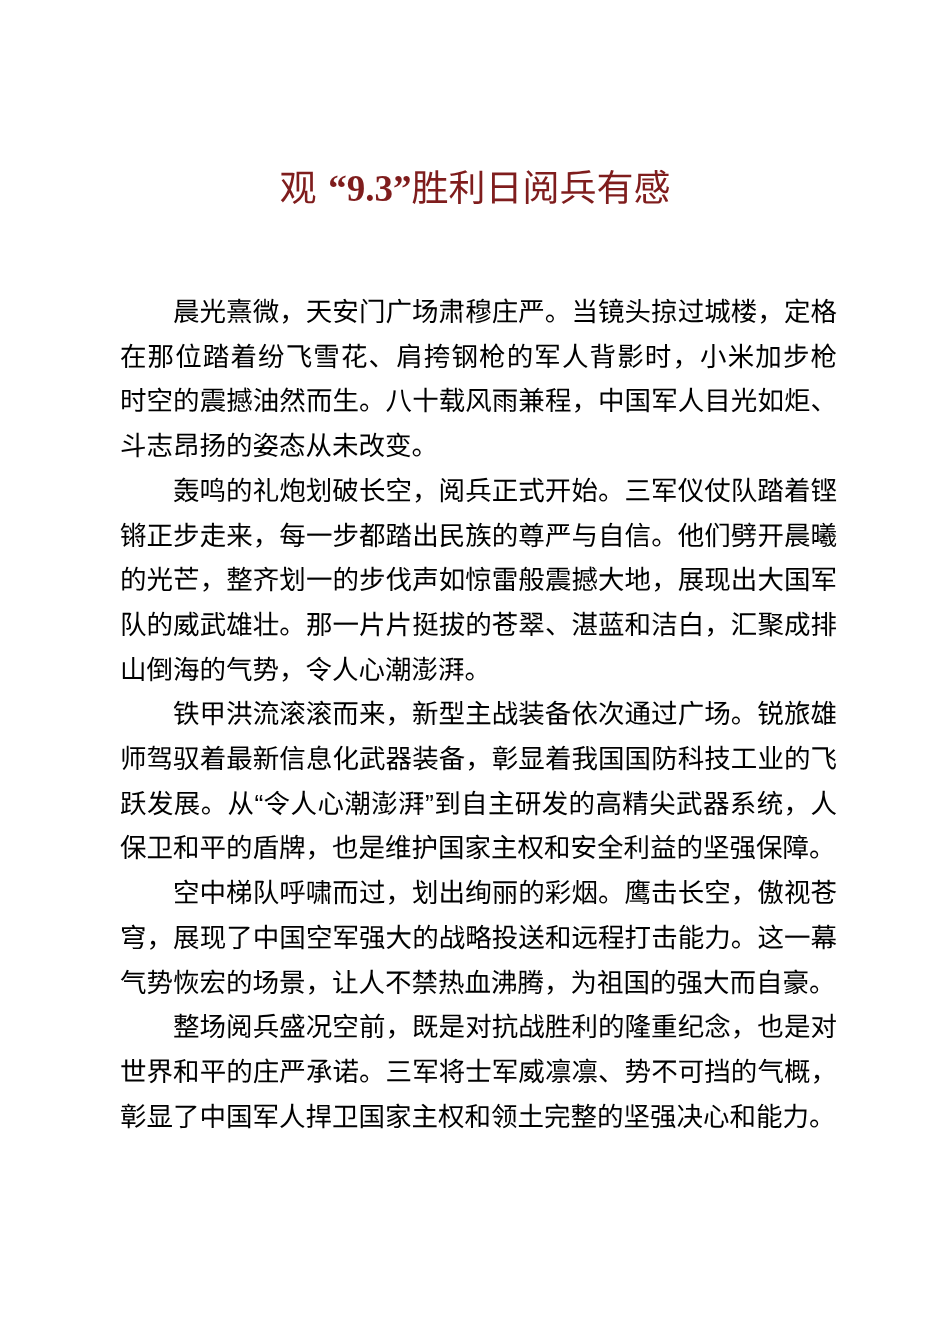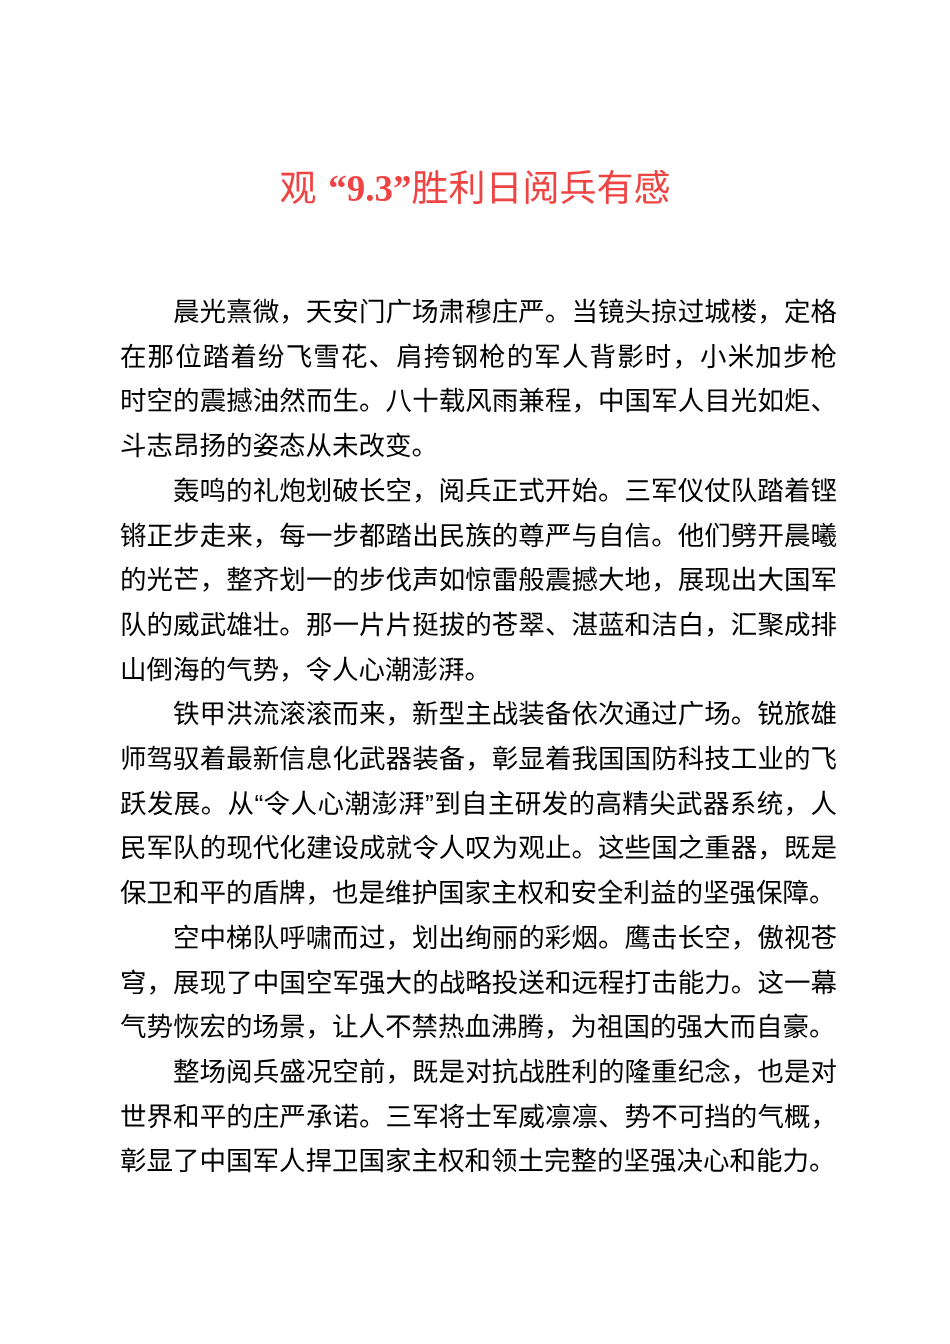--- a/index.html
+++ b/index.html
@@ -18,21 +18,21 @@
     width: 950px;
     height: 1344px;
     background: #ffffff;
   }
   .doc-title {
     padding-top: 164px;
     text-align: center;
     font-size: 37px;
     line-height: 50px;
     font-weight: 500;
-    color: #ef4444;
+    color: #7f1d1d;
     white-space: nowrap;
   }
   .title-prefix {
     margin-right: 0.32em;
   }
   .title-quoted {
     font-family: "Liberation Serif", serif;
     font-weight: 600;
   }
   .doc-body {
@@ -80,21 +80,20 @@
         <div class="line first just">轰鸣的礼炮划破长空，阅兵正式开始。三军仪仗队踏着铿</div>
         <div class="line just">锵正步走来，每一步都踏出民族的尊严与自信。他们劈开晨曦</div>
         <div class="line just">的光芒，整齐划一的步伐声如惊雷般震撼大地，展现出大国军</div>
         <div class="line just">队的威武雄壮。那一片片挺拔的苍翠、湛蓝和洁白，汇聚成排</div>
         <div class="line">山倒海的气势，令人心潮澎湃。</div>
       </div>
       <div class="paragraph">
         <div class="line first just">铁甲洪流滚滚而来，新型主战装备依次通过广场。锐旅雄</div>
         <div class="line just">师驾驭着最新信息化武器装备，彰显着我国国防科技工业的飞</div>
         <div class="line just">跃发展。从“令人心潮澎湃”到自主研发的高精尖武器系统，人</div>
-        <div class="line just">民军队的现代化建设成就令人叹为观止。这些国之重器，既是</div>
         <div class="line">保卫和平的盾牌，也是维护国家主权和安全利益的坚强保障。</div>
       </div>
       <div class="paragraph">
         <div class="line first just">空中梯队呼啸而过，划出绚丽的彩烟。鹰击长空，傲视苍</div>
         <div class="line just">穹，展现了中国空军强大的战略投送和远程打击能力。这一幕</div>
         <div class="line">气势恢宏的场景，让人不禁热血沸腾，为祖国的强大而自豪。</div>
       </div>
       <div class="paragraph">
         <div class="line first just">整场阅兵盛况空前，既是对抗战胜利的隆重纪念，也是对</div>
         <div class="line just">世界和平的庄严承诺。三军将士军威凛凛、势不可挡的气概，</div>

